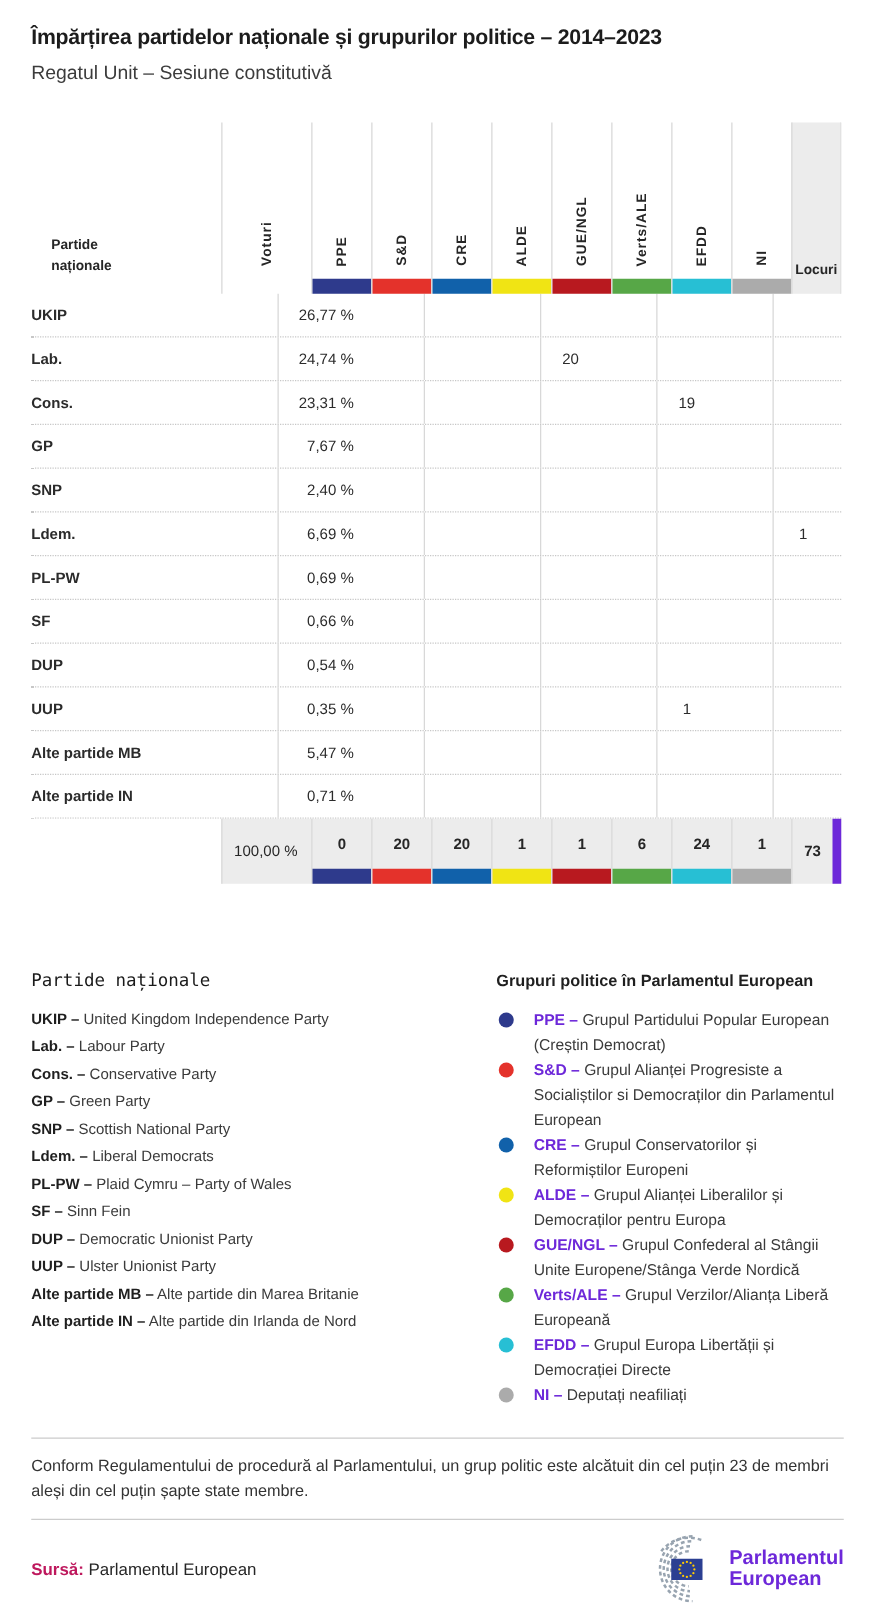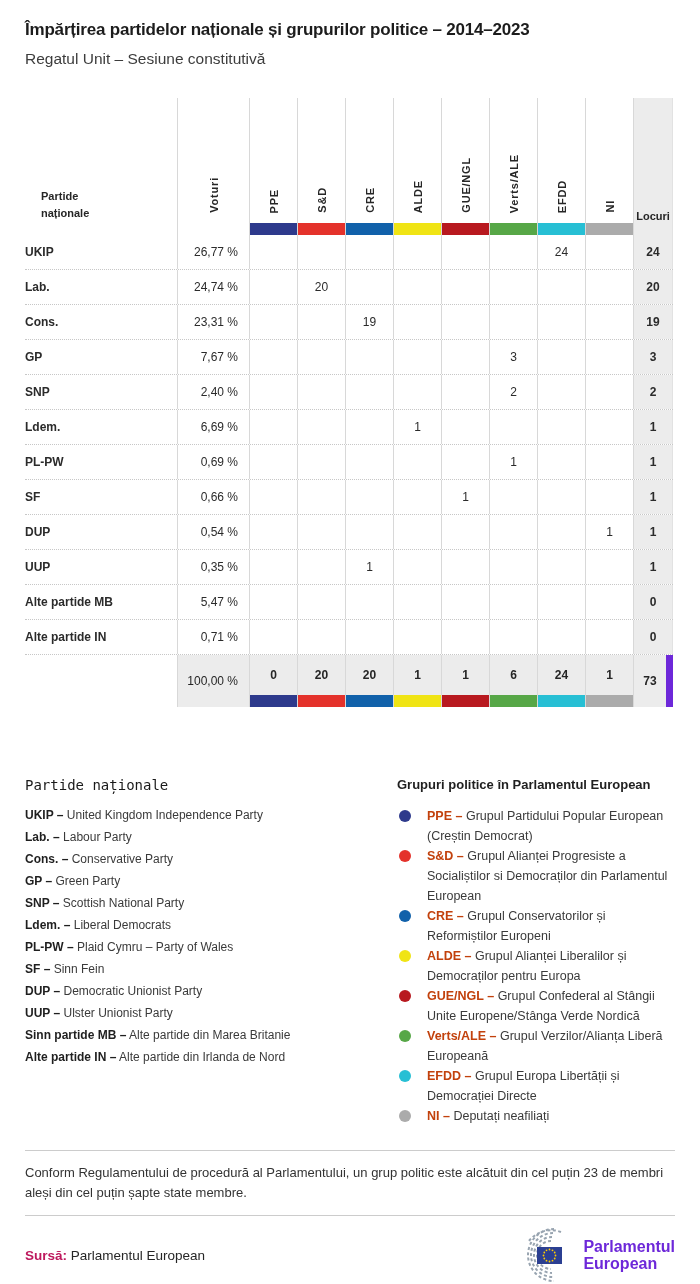--- a/index.html
+++ b/index.html
@@ -25,21 +25,21 @@
   .vlabel {
     writing-mode: vertical-rl; transform: rotate(180deg);
     font-size: 11px; font-weight: bold; letter-spacing: 0.8px; color: #262626;
     margin-bottom: 10px;
   }
   .th-votes { padding-bottom: 12px; }
   .bar { height: 12px; width: 100%; }
   .th-seats { background: #ececec; border-right: 1px solid #e2e2e2; display: flex; flex-direction: column; justify-content: flex-end; align-items: center; padding-bottom: 13px; }
   .th-seats span { font-size: 11px; font-weight: bold; }
 
-  .tr { height: 35px; border-bottom: 1px dotted #c7c7c7; }
+  .tr { height: 35px; border-bottom: 1px dotted #c7c7c7; gap: 45px; }
   .td { border-left: 1px solid #d8d8d8; display: flex; align-items: center; justify-content: center; font-size: 12px; color: #2b2b2b; }
   .td.party { border-left: none; justify-content: flex-start; font-weight: bold; }
   .td.votes { justify-content: flex-end; padding-right: 11px; }
   .td.seats { background: #ececec; border-right: 1px solid #e2e2e2; font-weight: bold; }
 
   .trow { height: 52px; }
   .trow .tc { border-left: 1px solid #d8d8d8; background: #ececec; }
   .trow .tc-party { border-left: none; background: #ffffff; }
   .trow .tc-votes { display: flex; align-items: center; justify-content: flex-end; padding-right: 11px; font-size: 12px; font-weight: normal; }
   .trow .tc-num { display: flex; flex-direction: column; }
@@ -50,21 +50,21 @@
   .legend { display: flex; margin-top: 70px; }
   .legend-left { width: 340px; flex: none; }
   .legend-right { width: 278px; flex: none; margin-left: 32px; }
   .lp-title { font-family: "DejaVu Sans Mono", monospace; font-weight: normal; font-size: 14px; color: #1a1a1a; margin-bottom: 15px; }
   .lp-item { font-size: 12px; line-height: 15px; margin-bottom: 7px; color: #3a3a3a; }
   .lp-item b { color: #1f1f1f; }
   .lg-title { font-size: 13px; font-weight: bold; color: #1f1f1f; margin-bottom: 14px; }
   .lg-item { display: flex; align-items: flex-start; }
   .lg-dot { width: 12px; height: 12px; border-radius: 50%; flex: none; margin: 4px 16px 0 2px; }
   .lg-text { font-size: 12.5px; line-height: 20px; color: #3a3a3a; }
-  .lg-text b { color: #c2410c; }
+  .lg-text b { color: #6d28d9; }
 
   
   .rule { border: 0; border-top: 1px solid #cccccc; margin: 0; }
   .rule-1 { margin-top: 24px; }
   .note { font-size: 13px; line-height: 20px; color: #333333; margin: 12px 0; }
   .footer-bottom { display: flex; justify-content: space-between; align-items: center; padding: 12px 0 16px 0; }
   .source { font-size: 13.5px; color: #262626; }
   .source b { color: #be185d; }
   .ep-logo { display: flex; align-items: center; }
   .ep-logo-text { font-size: 16px; font-weight: bold; color: #6d28d9; line-height: 17px; margin-left: 10px; }
@@ -378,21 +378,21 @@
 
         <div class="lp-item">
           <b>DUP –</b> <span>Democratic Unionist Party</span>
         </div>
 
         <div class="lp-item">
           <b>UUP –</b> <span>Ulster Unionist Party</span>
         </div>
 
         <div class="lp-item">
-          <b>Sinn partide MB –</b> <span>Alte partide din Marea Britanie</span>
+          <b>Alte partide MB –</b> <span>Alte partide din Marea Britanie</span>
         </div>
 
         <div class="lp-item">
           <b>Alte partide IN –</b> <span>Alte partide din Irlanda de Nord</span>
         </div>
 
     </div>
     <div class="legend-right">
       <div class="lg-title">Grupuri politice în Parlamentul European</div>
 

